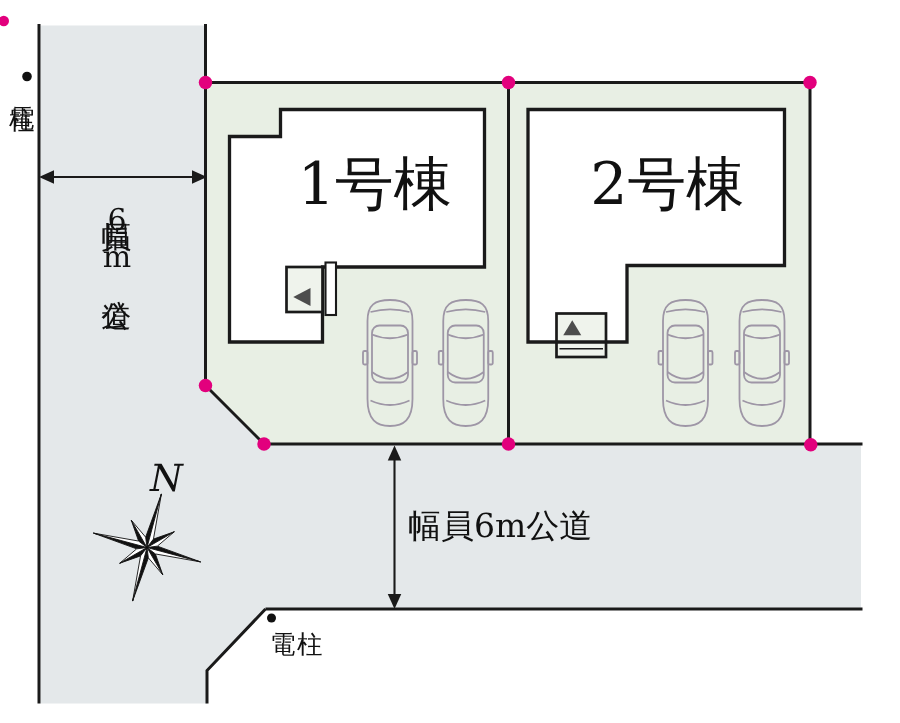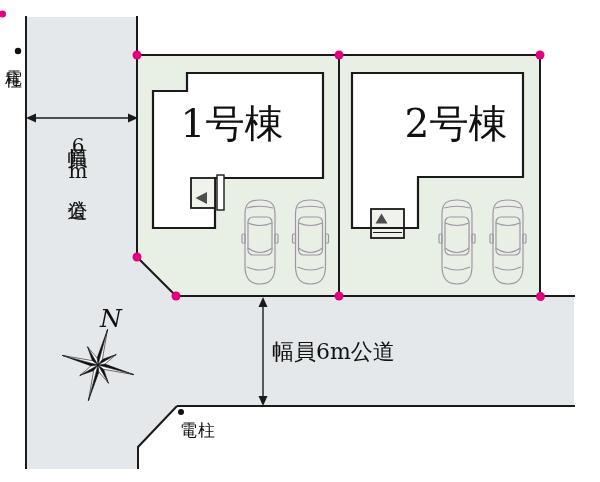--- a/index.html
+++ b/index.html
@@ -10,22 +10,22 @@
     font-family:"DejaVu Serif","Liberation Serif",serif;
     color:#111;
     overflow:hidden;
   }
   .canvas svg{position:absolute;left:0;top:0;}
   .lbl{position:absolute;line-height:1;white-space:nowrap;color:#111;}
   .vtext{writing-mode:vertical-rl;text-orientation:upright;}
   .lbl-pole{font-size:17px;letter-spacing:1px;}
   .lbl-road-left{font-size:20px;letter-spacing:1px;left:68px;top:132px;}
   .lbl-bldg{font-size:39px;width:140px;text-align:center;top:104px;}
-  .lbl-b1{left:162px;}
-  .lbl-b2{left:386px;}
+  .lbl-b1{left:180px;}
+  .lbl-b2{left:375px;}
   .lbl-road-bottom{font-size:22px;left:272px;top:341px;}
   .lbl-pole-bottom{left:180px;top:422px;}
   .lbl-pole-top{left:5px;top:57px;}
   .lbl-north{font-size:25px;font-style:italic;left:100px;top:306px;}
   .boundary-lines{stroke:#1a1a1a;stroke-width:2;fill:none;}
   .bldg{stroke:#1a1a1a;stroke-width:2.2;}
   .porch{stroke:#1a1a1a;stroke-width:1.8;}
   .strip{stroke:#1a1a1a;stroke-width:1.4;fill:#fff;}
   .thin{stroke:#1a1a1a;stroke-width:1;fill:none;}
   .arrow{stroke:#1a1a1a;stroke-width:1.4;fill:none;}

